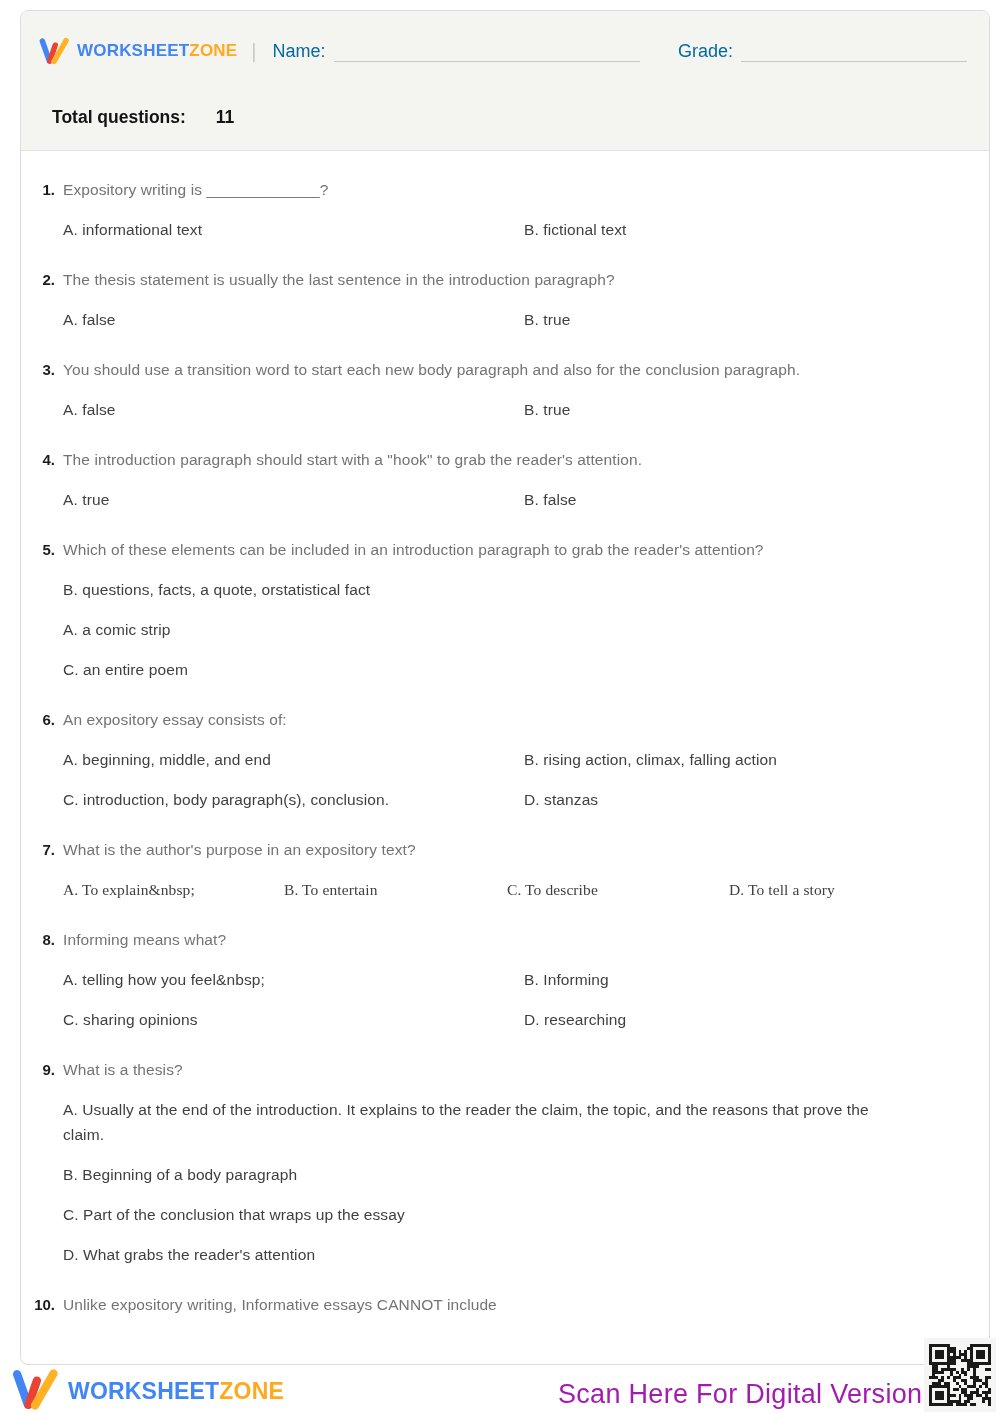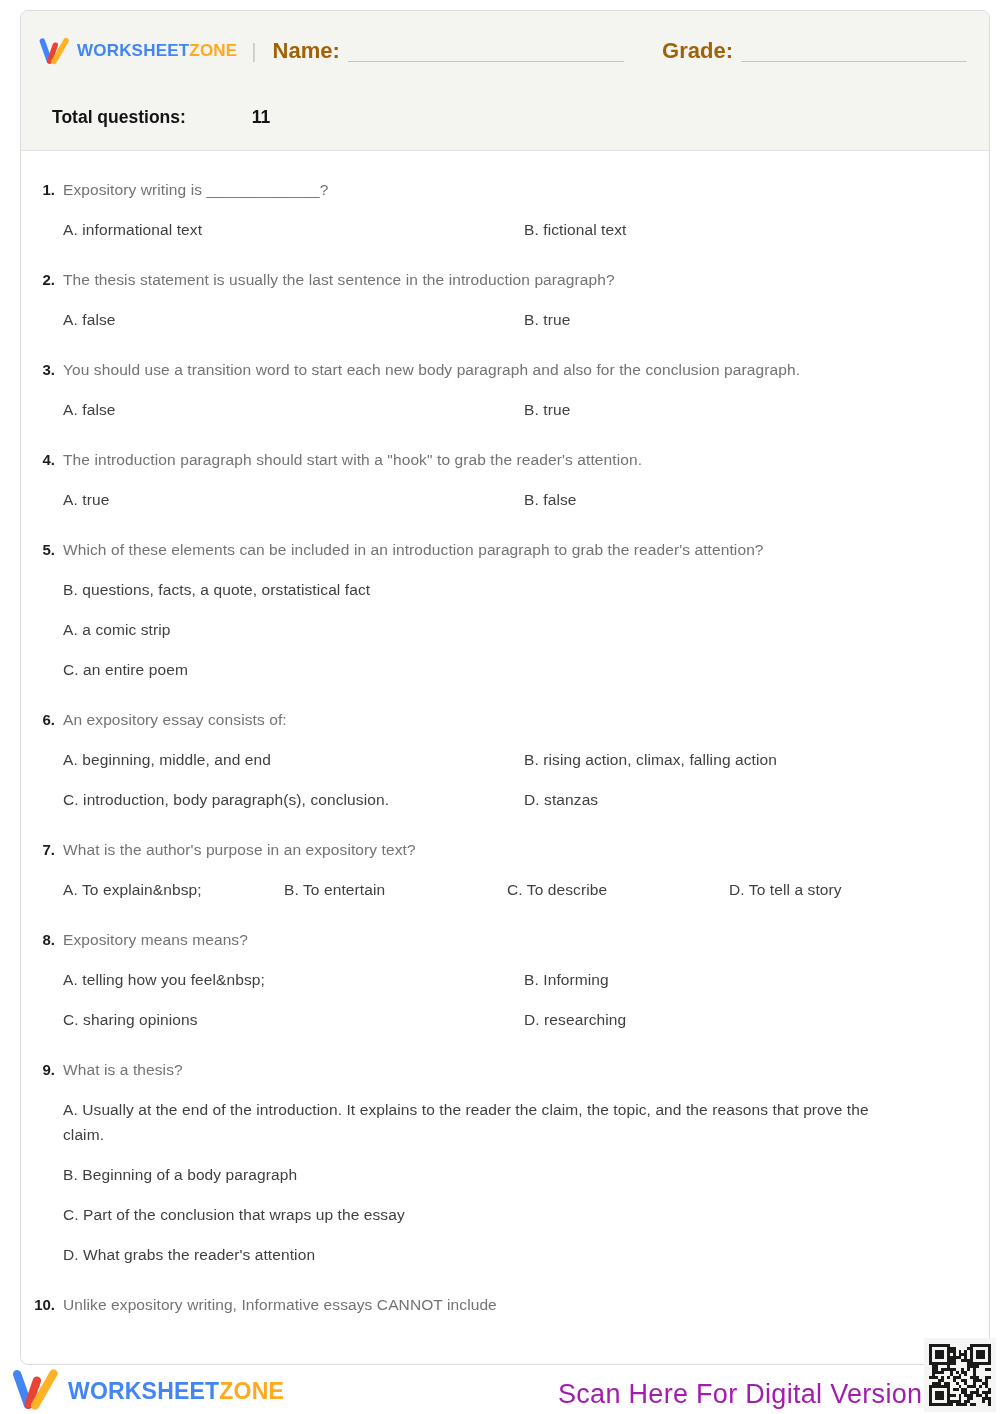--- a/index.html
+++ b/index.html
@@ -29,26 +29,26 @@
     border-bottom: 1px solid #e2e2e0;
     padding: 22px 22px 0 18px;
   }
   .header-row1 { display: flex; align-items: center; height: 36px; }
   .brand { display: flex; align-items: center; gap: 8px; flex: 0 0 auto; }
   .brand svg { display: block; }
   .brand-text { font-weight: 700; font-size: 17px; letter-spacing: 0.2px; }
   .brand-text .b1 { color: #4285f4; }
   .brand-text .b2 { color: #ffa91f; }
   .hdr-divider { color: #c9c9c9; font-size: 20px; margin: 0 16px 0 14px; font-weight: 300; }
-  .field-label { font-weight: 700; font-size: 22px; color: #a16207; white-space: nowrap; }
+  .field-label { font-weight: 400; font-size: 18px; color: #0369a1; white-space: nowrap; }
   .write-line { border-bottom: 1.5px solid #c6c6c6; height: 22px; }
   .name-line { flex: 1 1 auto; margin-left: 8px; max-width: 372px; }
   .grade-label { margin-left: 38px; }
   .grade-line { width: 226px; margin-left: 8px; }
-  .header-row2 { margin-top: 38px; padding-left: 13px; display: flex; align-items: baseline; gap: 36px; }
+  .header-row2 { margin-top: 38px; padding-left: 13px; display: flex; align-items: baseline; }
   .total-label { font-weight: 700; font-size: 17.5px; color: #141414; }
   .total-value { font-weight: 700; font-size: 17.5px; color: #141414; margin-left: 30px; }
 
   
   .card-body { padding: 26px 22px 0 12px; }
   .question { margin-bottom: 25px; }
   .q-line { display: flex; margin-bottom: 15px; }
   .q-num {
     flex: 0 0 22px; text-align: right;
     font-weight: 700; font-size: 15px; color: #1c1c1c;
@@ -62,21 +62,21 @@
   .options { margin-left: 30px; }
   .opt {
     font-size: 15.5px; line-height: 25px; color: #3f3f3f;
     letter-spacing: 0.1px;
     margin-bottom: 15px;
   }
   .opt:last-child { margin-bottom: 0; }
   .grid-2 { display: grid; grid-template-columns: 444px 1fr; column-gap: 17px; }
   .grid-2 .opt { margin-bottom: 15px; }
   .grid-2 .opt:nth-last-child(-n+2) { margin-bottom: 0; }
-  .grid-4 { display: grid; grid-template-columns: 221px 223px 222px 1fr; }
+  .grid-4 { display: grid; grid-template-columns: 221px 223px 222px 1fr; font-family: Liberation Serif, serif; }
   .grid-4 .opt { margin-bottom: 0; }
   .narrow { max-width: 845px; }
 
   
   .footer-brand { position: absolute; left: 12px; top: 1368px; display: flex; align-items: center; gap: 10px; }
   .footer-brand-text { font-weight: 700; font-size: 23px; letter-spacing: 0.2px; }
   .footer-brand-text .b1 { color: #4285f4; }
   .footer-brand-text .b2 { color: #ffa91f; }
   .scan-text {
     position: absolute; left: 558px; top: 1379px;
@@ -203,21 +203,21 @@
           <div class="opt">A. To explain&amp;nbsp;</div>
           <div class="opt">B. To entertain</div>
           <div class="opt">C. To describe</div>
           <div class="opt">D. To tell a story</div>
         </div>
       </div>
 
       <div class="question">
         <div class="q-line">
             <span class="q-num">8.</span>
-            <span class="q-text">Expository means means?</span>
+            <span class="q-text">Informing means what?</span>
           </div>
         <div class="options grid-2">
           <div class="opt">A. telling how you feel&amp;nbsp;</div>
           <div class="opt">B. Informing</div>
           <div class="opt">C. sharing opinions</div>
           <div class="opt">D. researching</div>
         </div>
       </div>
 
       <div class="question">

